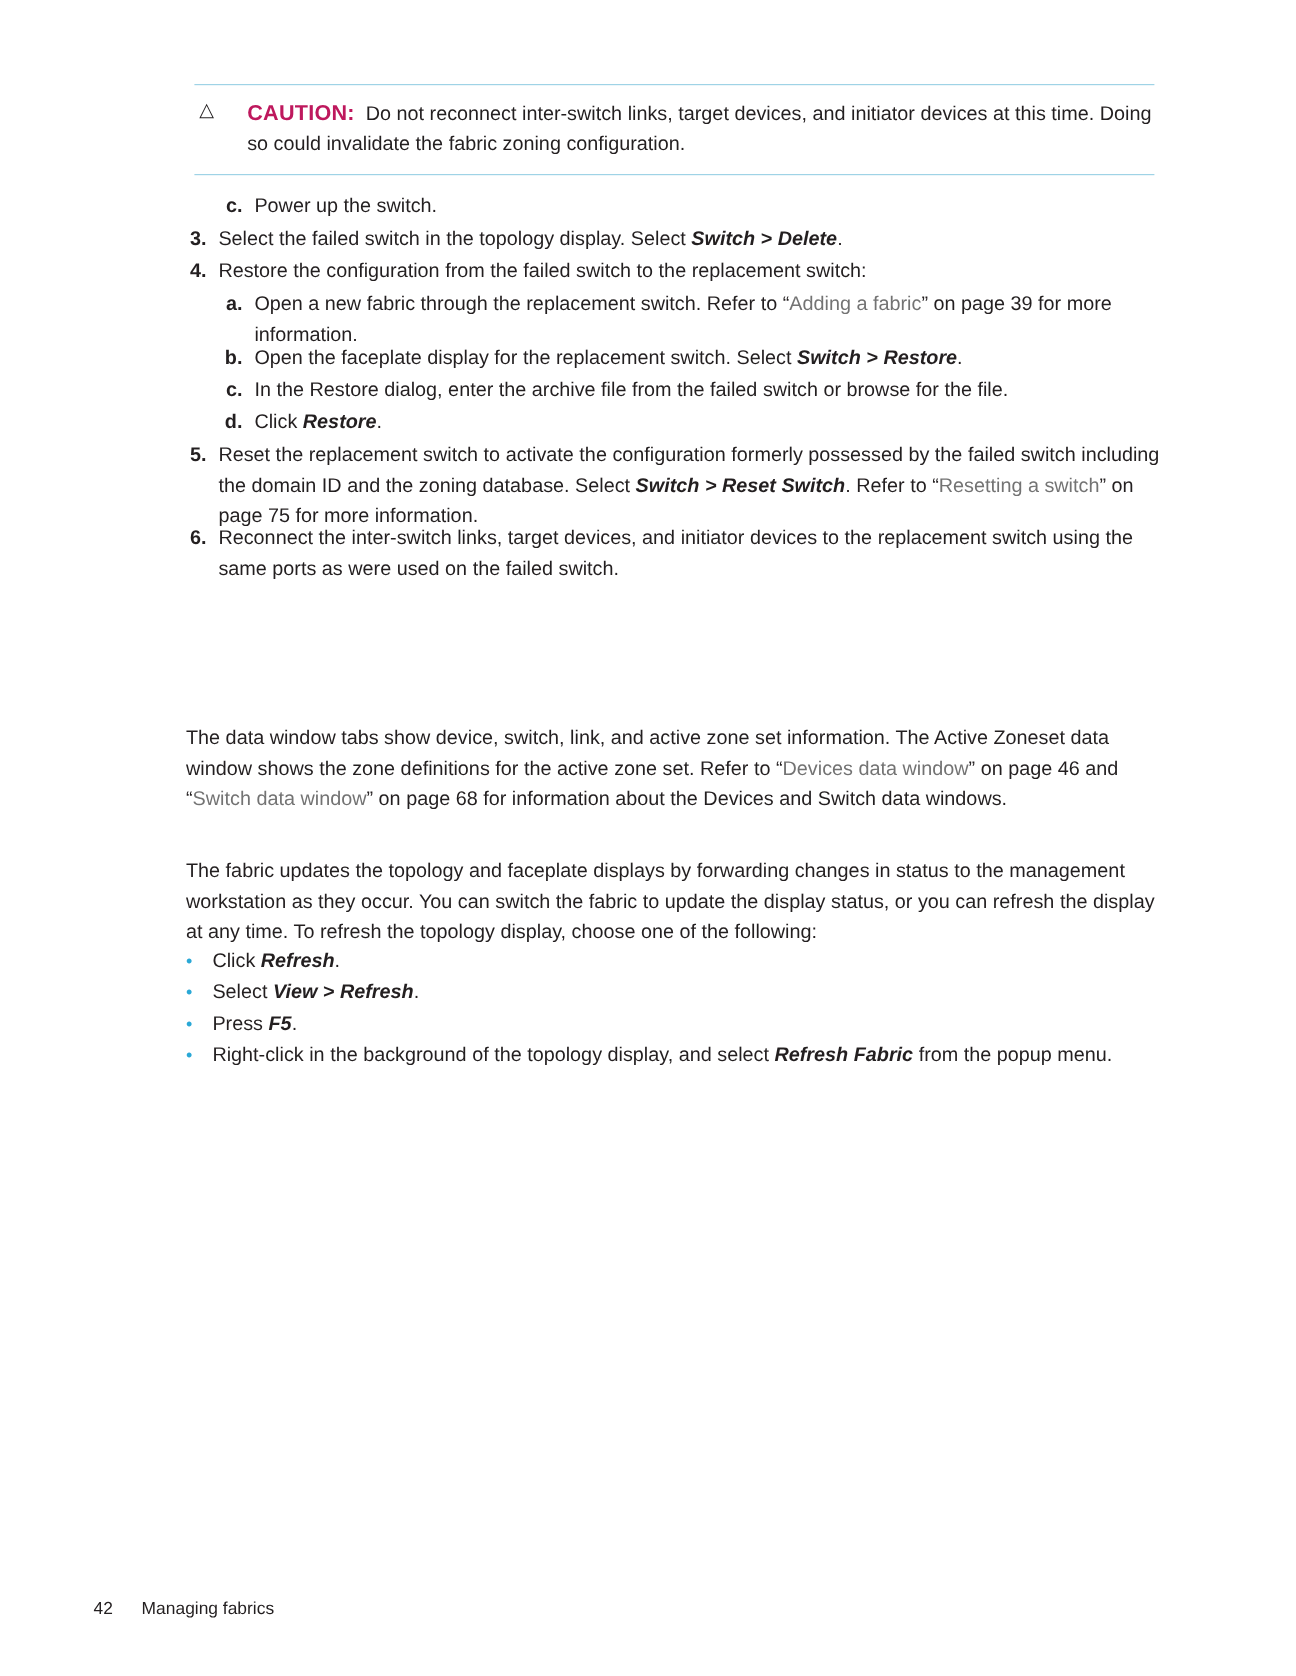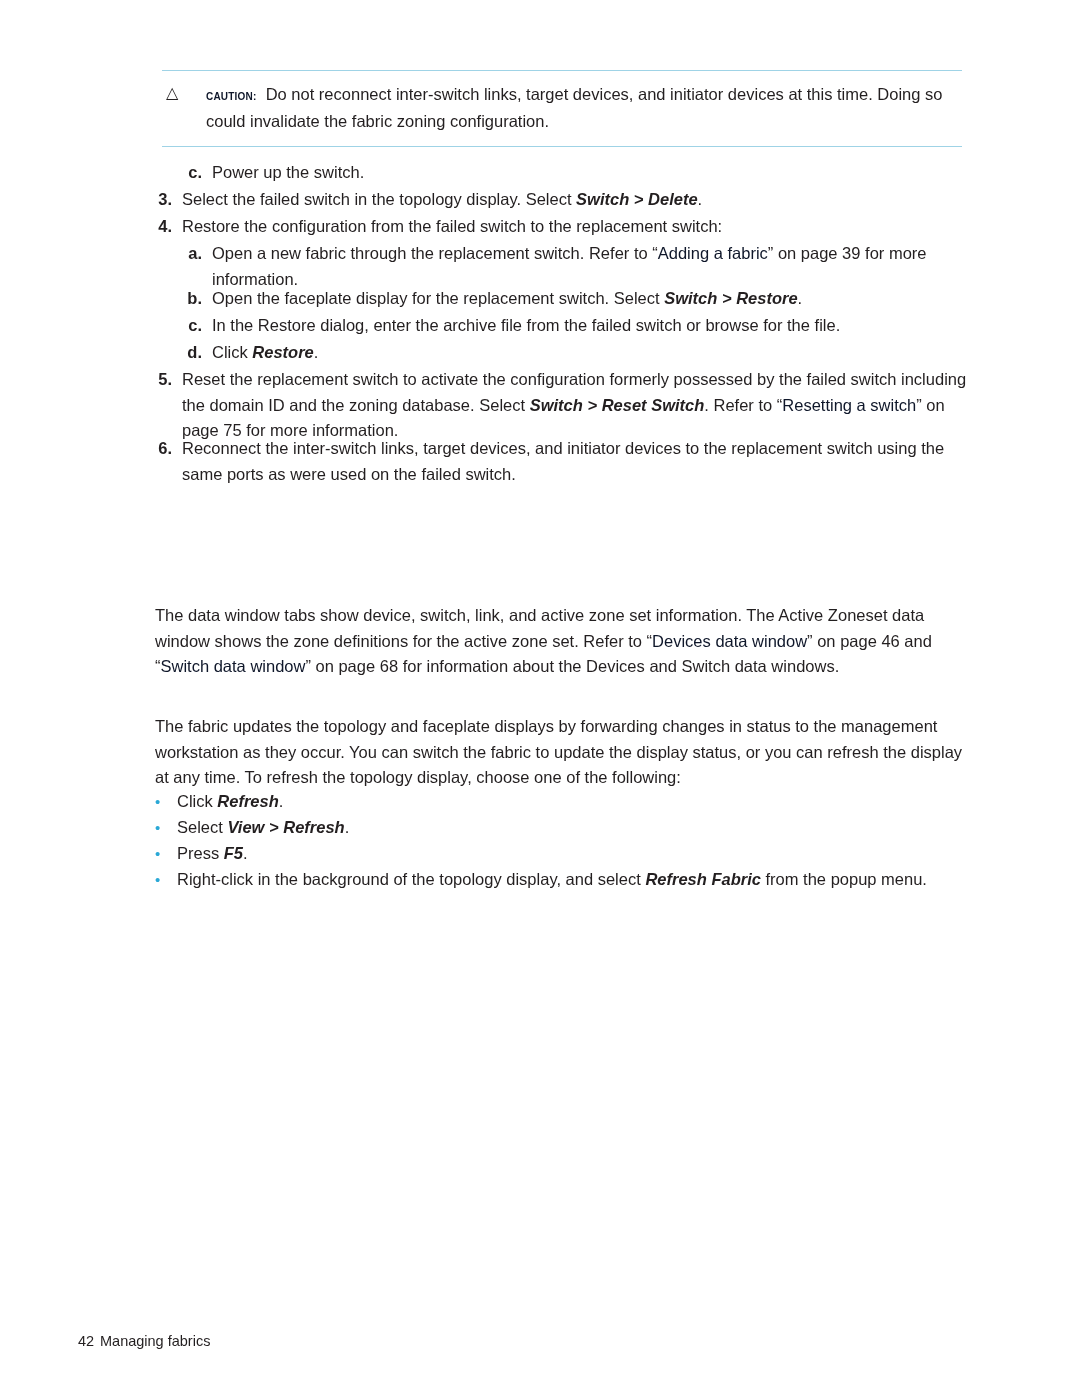--- a/index.html
+++ b/index.html
@@ -44,40 +44,40 @@
     width: 44px;
     flex: 0 0 44px;
     text-align: left;
     color: #231f20;
     font-size: 16px;
     line-height: 21px;
     padding-left: 4px;
     box-sizing: border-box;
   }
   .caution-label {
-    color: #0f172a;
+    color: #be185d;
     font-weight: bold;
-    font-size: 10px;
+    font-size: 18px;
     letter-spacing: 0.2px;
   }
   .caution-text {
     font-size: 16.5px;
     line-height: 25px;
     color: #231f20;
   }
 
   
   .para {
     position: absolute;
     font-size: 16.5px;
     line-height: 25.5px;
     color: #231f20;
   }
   b, .b { font-weight: bold; font-style: italic; }
-  .link { color: #0f172a; }
+  .link { color: #737373; }
 
   .list-item {
     position: absolute;
     display: flex;
     font-size: 16.5px;
     line-height: 25.5px;
   }
   .marker {
     flex: 0 0 auto;
     text-align: right;
@@ -115,20 +115,21 @@
   }
 
   
   .footer {
     position: absolute;
     left: 78px;
     top: 1333px;
     font-size: 14.5px;
     color: #231f20;
     display: flex;
+    gap: 18px;
   }
   .footer .pnum { width: 22px; }
 </style>
 </head>
 <body>
 
 <div class="page">
 
   <div class="caution-box">
     <div class="rule"></div>

